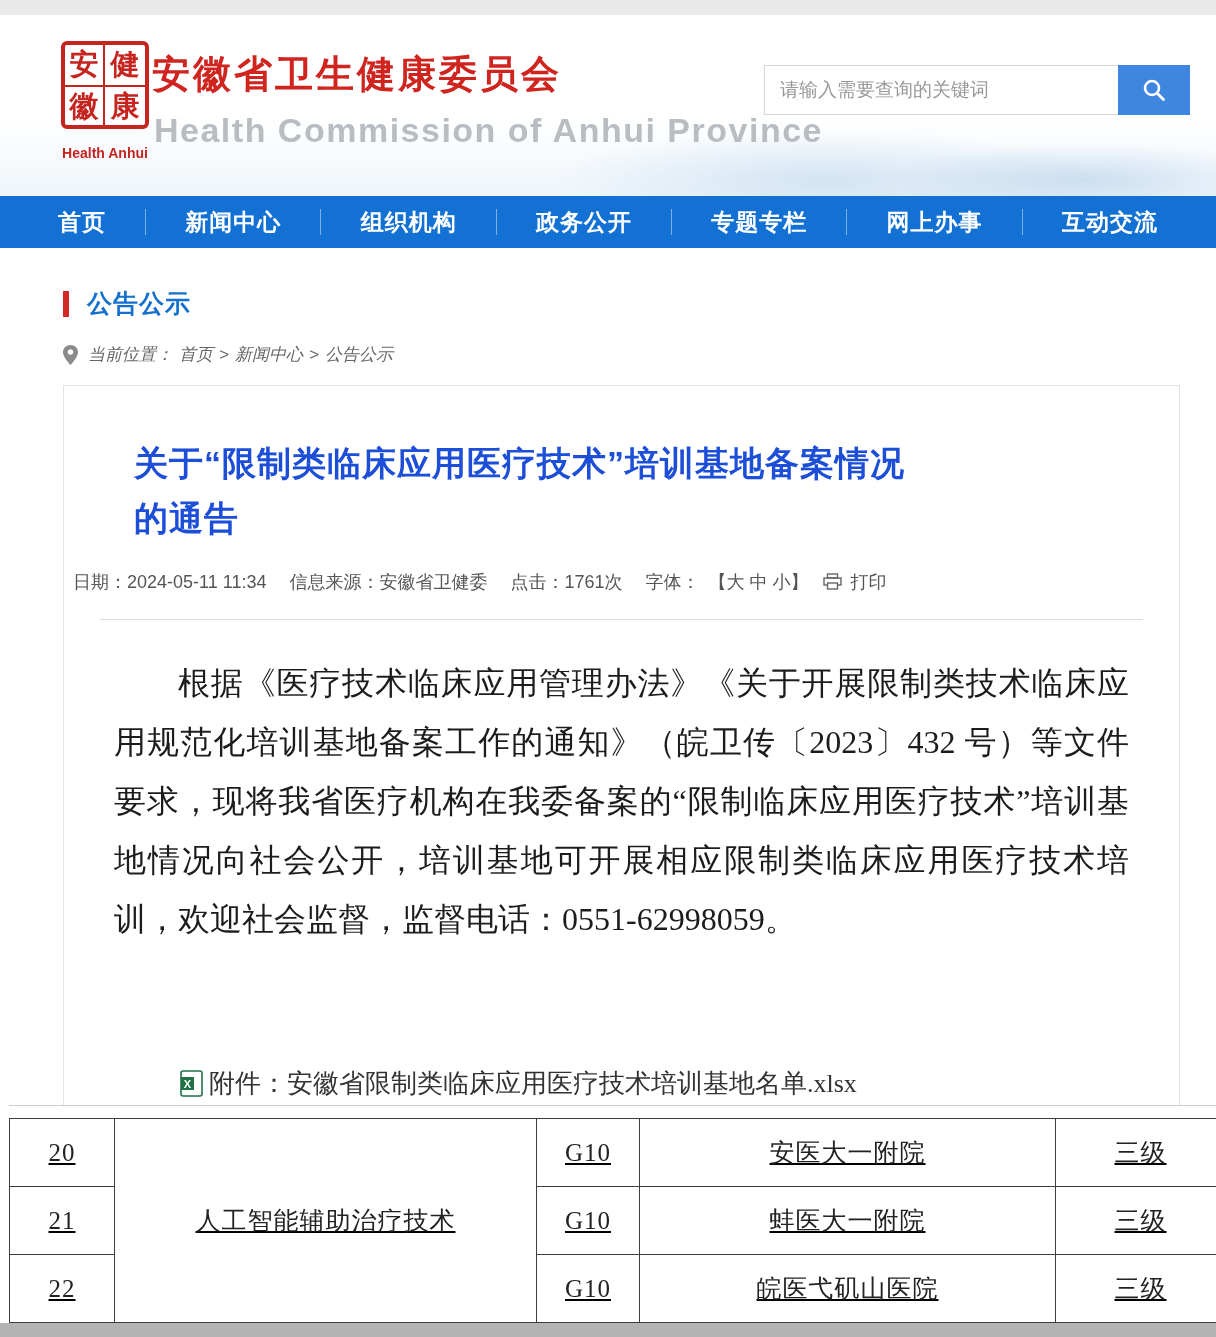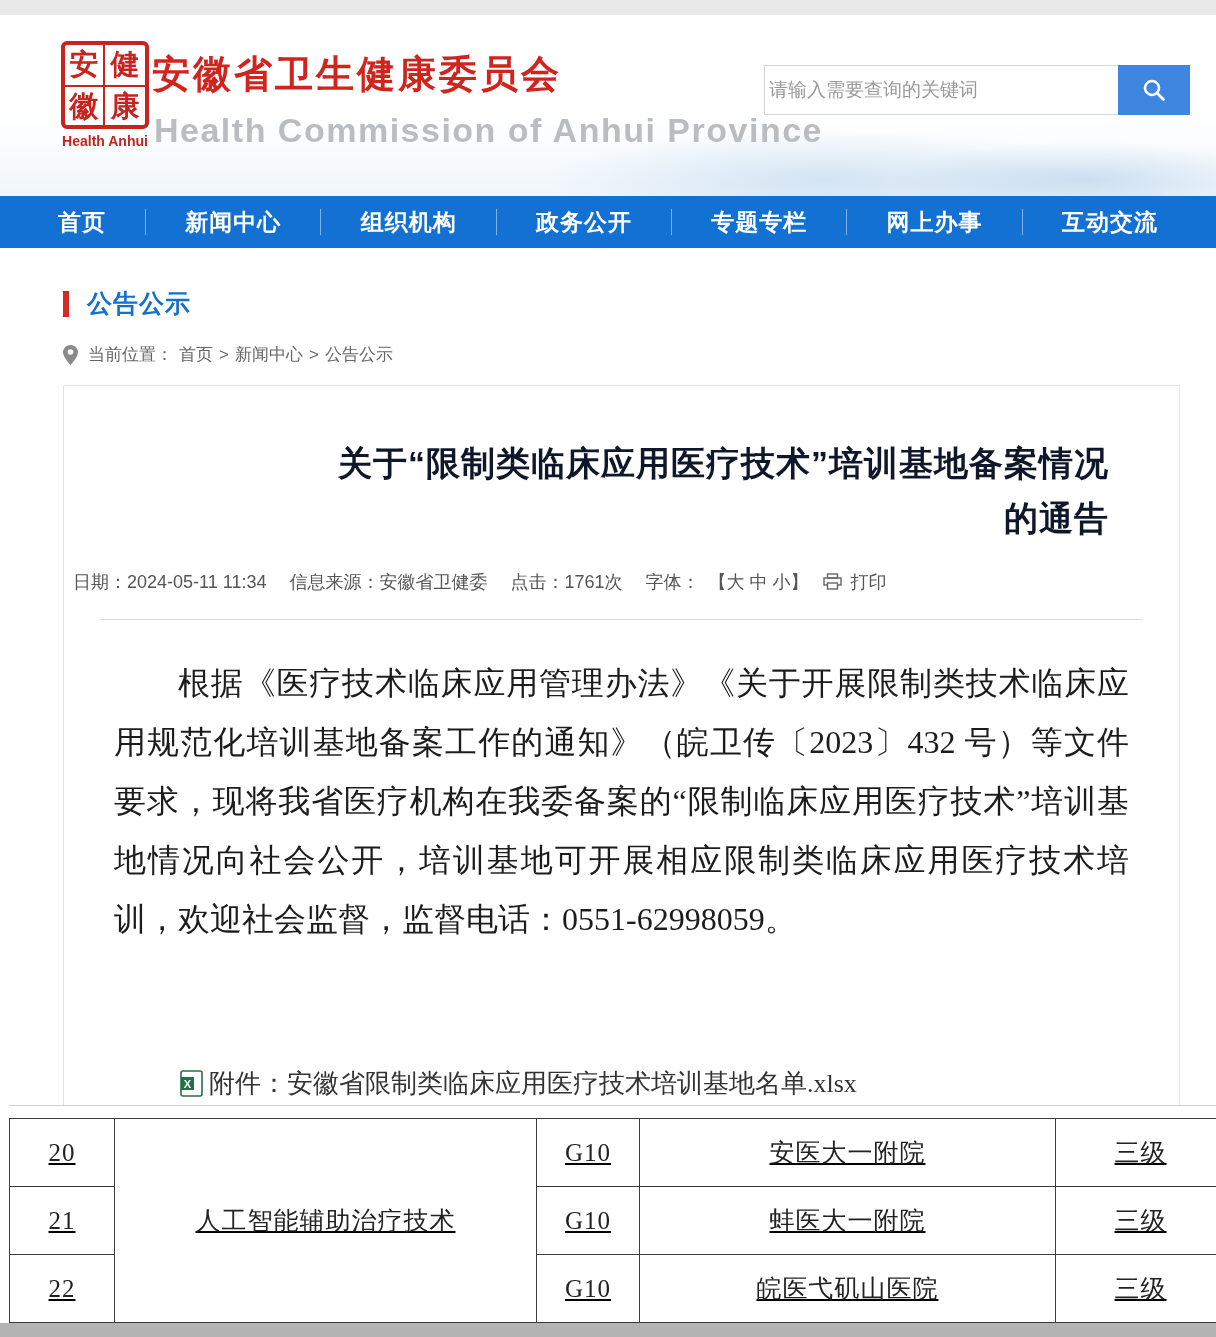--- a/index.html
+++ b/index.html
@@ -21,56 +21,56 @@
 
   .logo { position:absolute; left:53px; top:26px; width:104px; text-align:center; }
   .seal { width:88px; height:88px; margin:0 auto; border:4px solid #c5241f; border-radius:6px;
     display:grid; grid-template-columns:1fr 1fr; grid-template-rows:1fr 1fr;
     background:#fff; box-sizing:border-box; }
   .seal span { display:flex; align-items:center; justify-content:center;
     font-family:"Liberation Serif", serif; font-weight:bold; font-size:29px; color:#c5241f; }
   .seal span:nth-child(1){ border-right:2px solid #c5241f; border-bottom:2px solid #c5241f; }
   .seal span:nth-child(2){ border-bottom:2px solid #c5241f; }
   .seal span:nth-child(3){ border-right:2px solid #c5241f; }
-  .logo-caption { margin-top:4px; font-size:14px; font-weight:bold; color:#c5241f; }
+  .logo-caption { margin-top:16px; font-size:14px; font-weight:bold; color:#c5241f; }
 
   .site-title { position:absolute; left:152px; top:34px; font-size:38px; font-weight:bold;
     color:#d0241e; letter-spacing:3px; white-space:nowrap; }
   .site-subtitle { position:absolute; left:154px; top:96px; font-size:34px; color:#b9bdc2;
     letter-spacing:1.5px; white-space:nowrap;font-weight:bold; }
 
   .search { position:absolute; right:26px; top:50px; width:426px; height:50px; display:flex; }
   .search-input { flex:1; border:1px solid #d5d5d5; border-right:none; font-size:19px;
-    padding:0 4px; color:#ec4899; outline:none; background:#fff; font-family:"Liberation Sans",sans-serif; }
+    padding:0 15px; color:#ec4899; outline:none; background:#fff; font-family:"Liberation Sans",sans-serif; }
   .search-input::placeholder { color:#999; }
   .search-btn { width:72px; background:#3f86e0; border:none; display:flex;
     align-items:center; justify-content:center; cursor:pointer; }
 
   
   .nav { position:absolute; top:196px; left:0; width:100%; height:52px; background:#1371d3;
     display:flex; align-items:center; justify-content:space-between; padding:0 58px; box-sizing:border-box; }
   .nav-item { color:#fff; font-size:23px; font-weight:bold; letter-spacing:1px; cursor:pointer; white-space:nowrap; }
   .nav-sep { width:1px; height:26px; background:rgba(255,255,255,.45); }
 
   
   .section-head { position:absolute; top:287px; left:63px; display:flex; align-items:center; }
   .red-bar { width:6px; height:26px; background:#d42a26; margin-right:18px; }
   .section-title { font-size:25px; font-weight:bold; color:#1470cd; letter-spacing:1px; }
 
   .breadcrumb { position:absolute; top:343px; left:63px; display:flex; align-items:center;
     font-size:17px; color:#666; }
   .breadcrumb .pin { margin-right:10px; display:flex; }
-  .breadcrumb span { margin-right:6px; }
+  .breadcrumb span { margin-right:6px;font-style:italic; }
   .crumb-link { cursor:pointer; }
 
   
   .article-box { position:absolute; top:385px; left:63px; width:1117px; height:952px;
     border:1px solid #e3e3e3; background:#fff; box-sizing:border-box; }
-  .article-title { margin:50px 70px 0; text-align:right; font-size:34px; font-weight:bold;
-    color:#0f172a; line-height:1.62; letter-spacing:1px; }
+  .article-title { margin:50px 70px 0; text-align:left; font-size:34px; font-weight:bold;
+    color:#1d4ed8; line-height:1.62; letter-spacing:1px; }
   .article-meta { margin-top:24px; text-align:left; font-size:18px; color:#555; }
   .article-meta .seg { margin:0 9px; }
   .meta-row2 { margin-top:14px; }
   .close-x { font-size:20px; font-weight:bold; margin-right:6px; color:#555; }
   .meta-action { cursor:pointer; }
   .print-icon { vertical-align:-2px; margin-right:4px; }
   .divider { margin:24px 36px 0; border-top:1px solid #dcdcdc; }
   .article-body { margin:34px 50px 0; font-family:"Liberation Serif","DejaVu Serif",serif;
     font-size:32px; color:#1c1c1c; line-height:59px; text-align:justify; text-indent:2em; }
 

